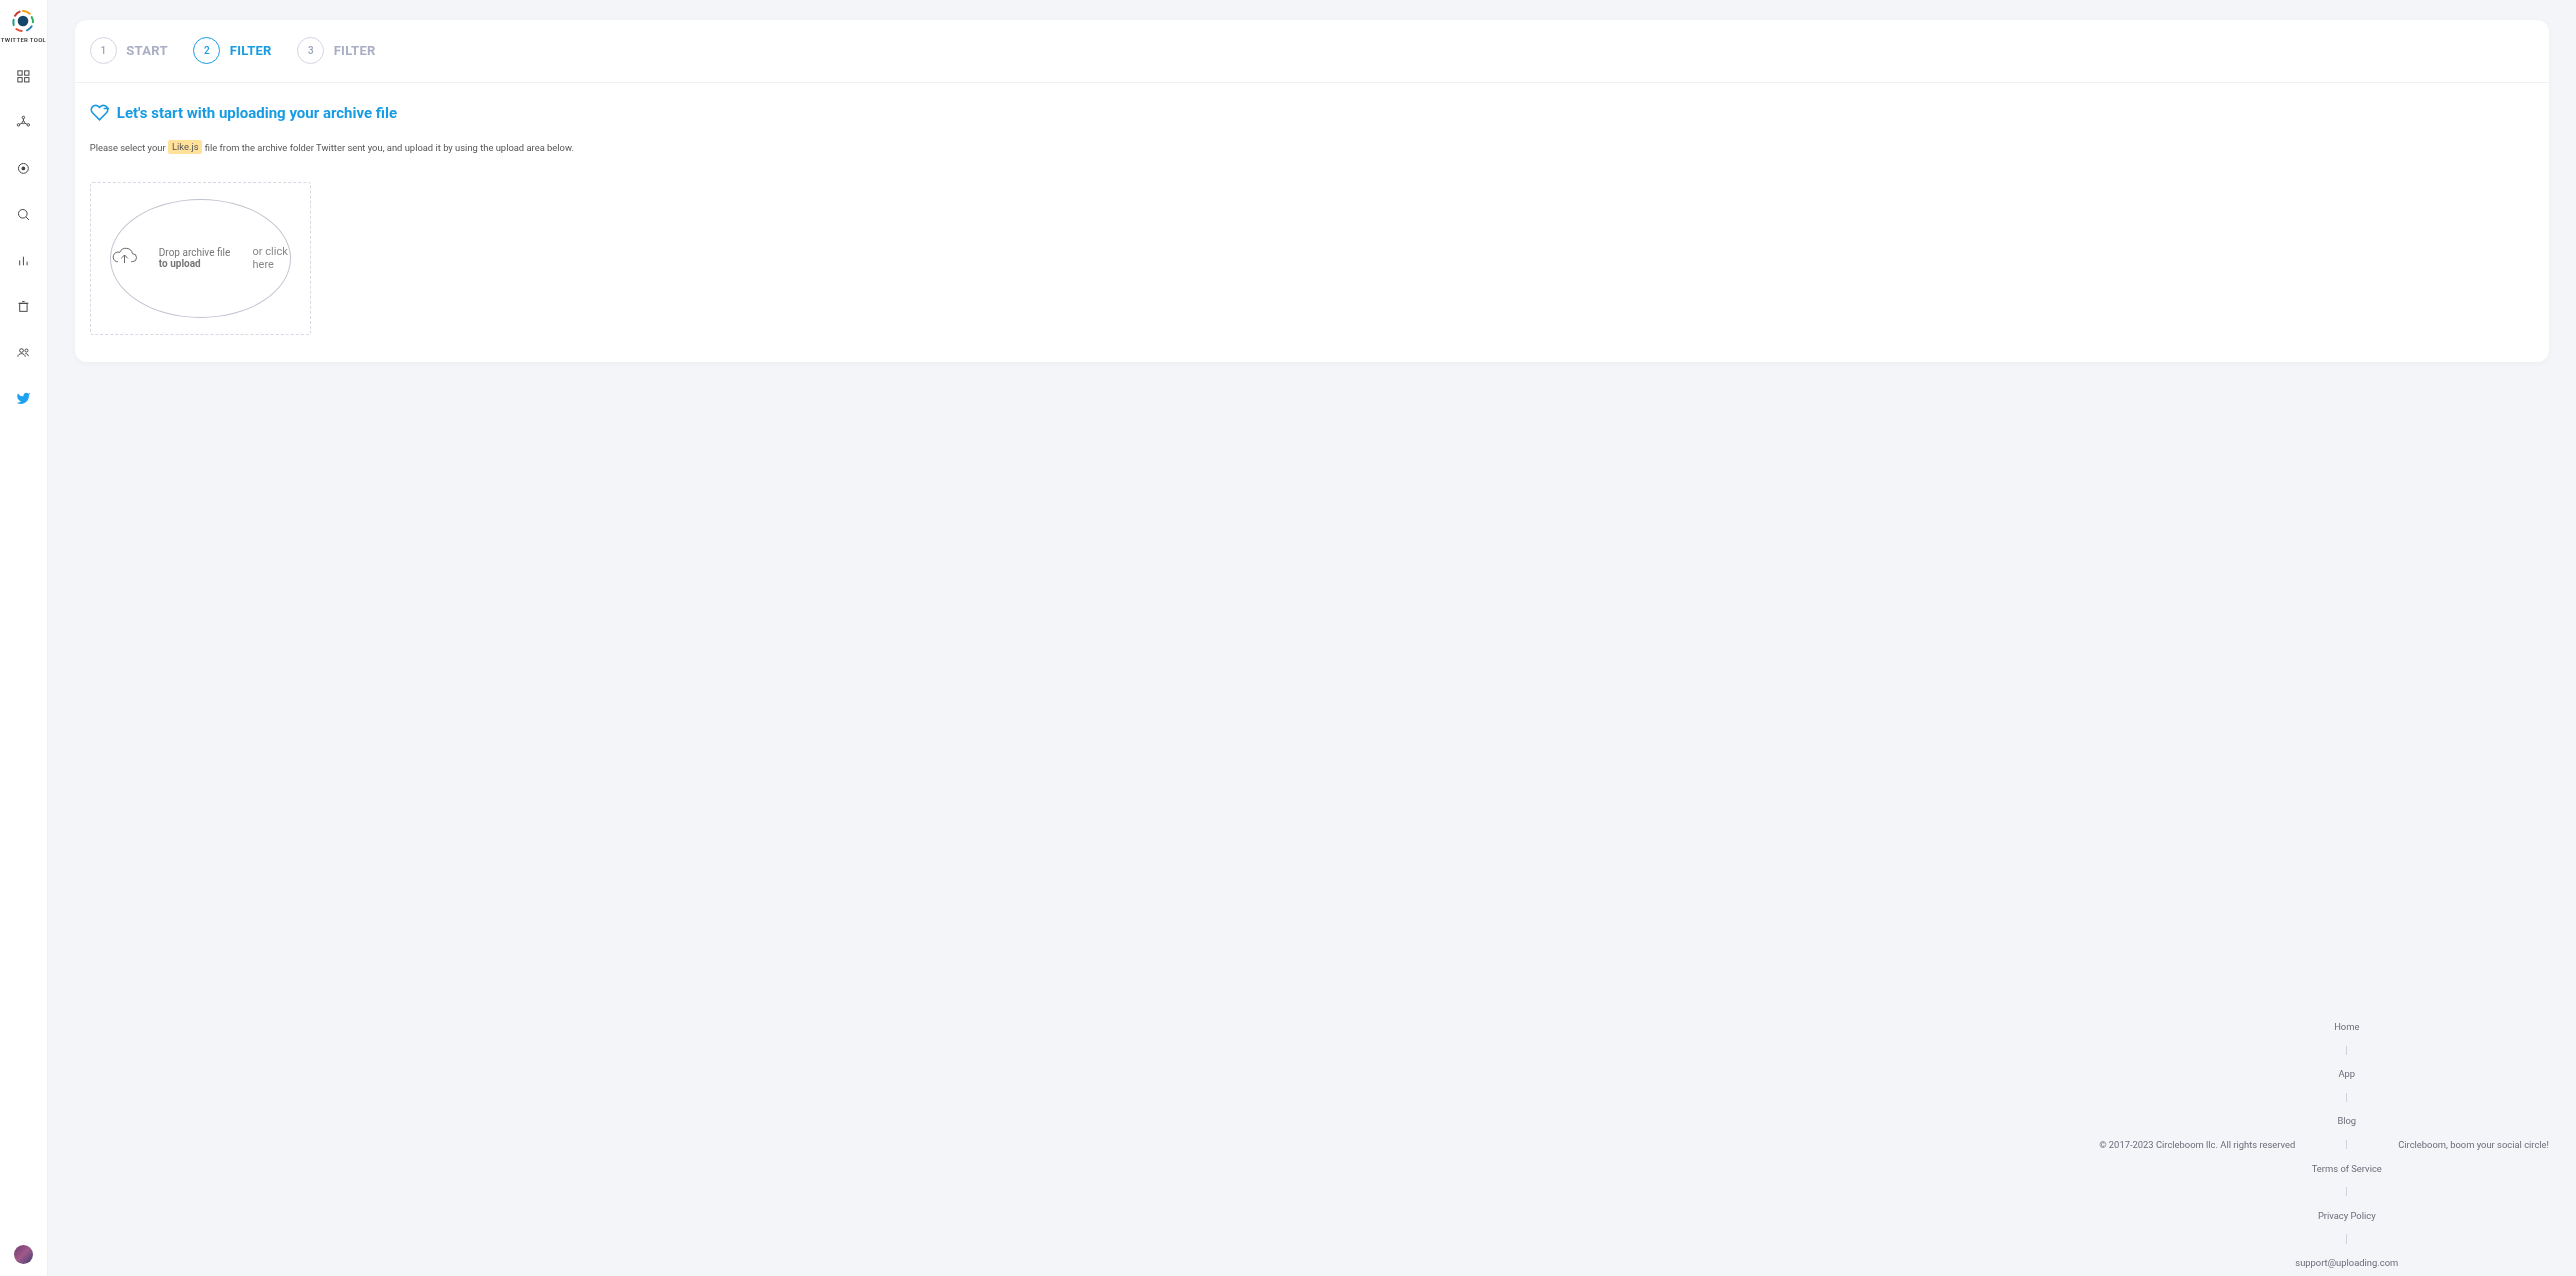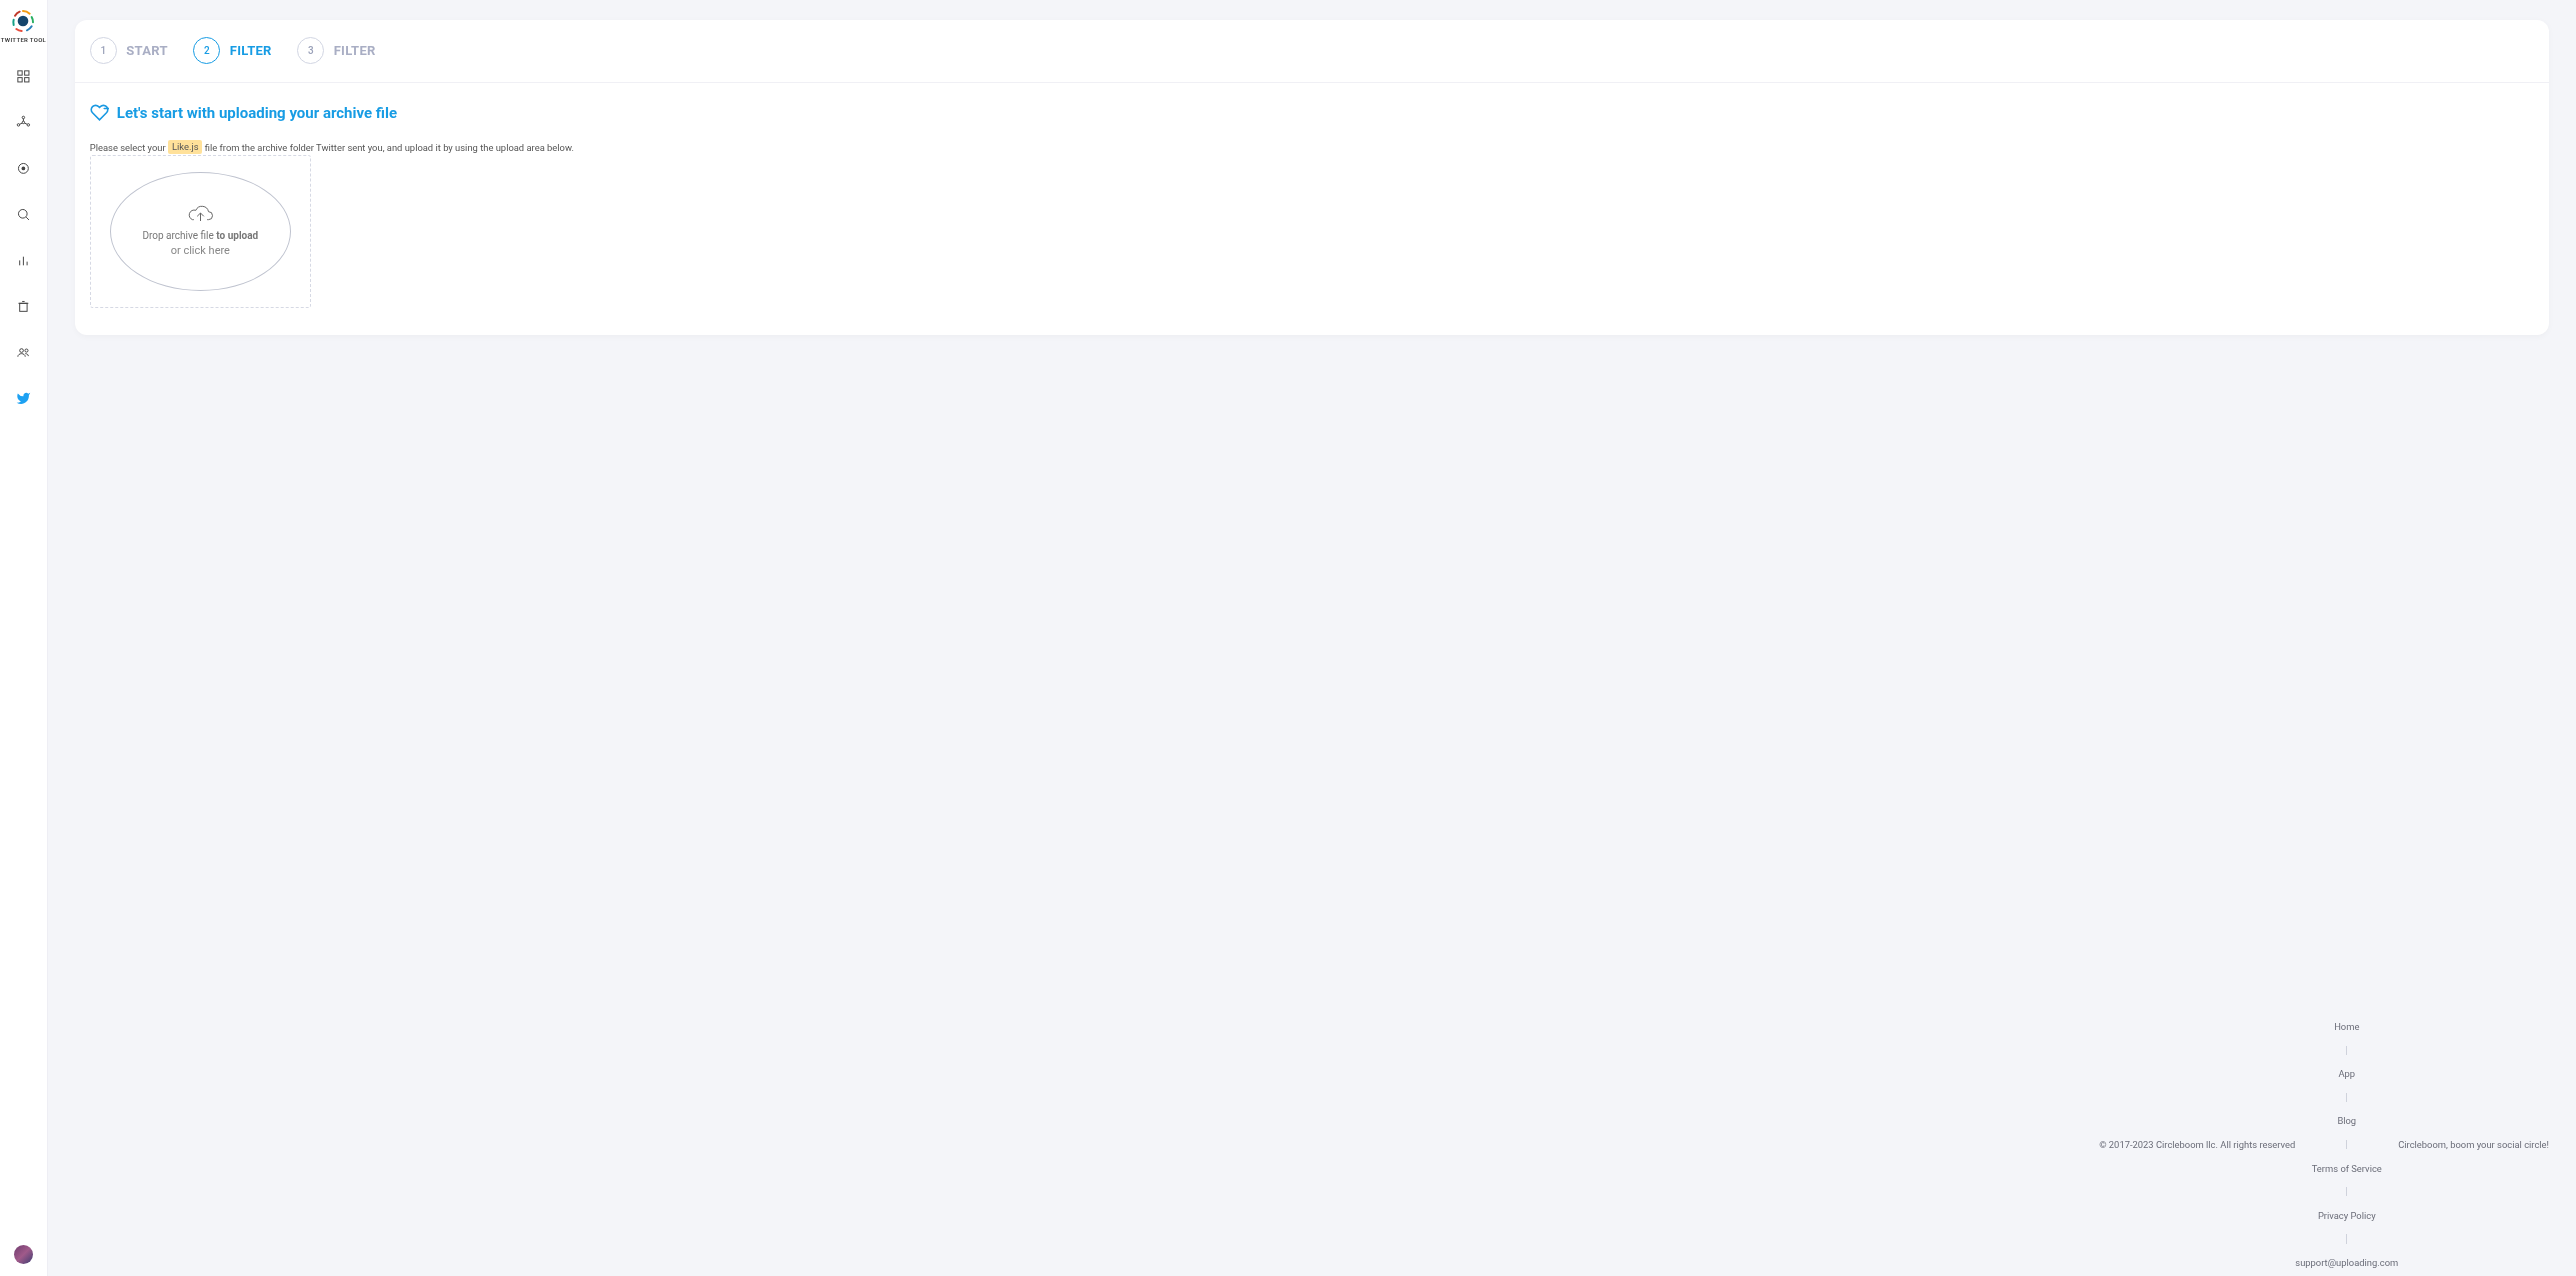--- a/index.html
+++ b/index.html
@@ -57,37 +57,37 @@
   }
   .step-label { font-weight: 700; color: #a9aec4; letter-spacing: 0.3px; font-size: 13px; }
   .step.active .step-circle { border-color: #179ce4; color: #179ce4; }
   .step.active .step-label { color: #179ce4; }
 
   
   .card-body { padding: 20px 14.8px 27px 14.8px; }
   .title-row { display: flex; align-items: center; gap: 8px; margin-bottom: 16px; }
   .heart-icon svg { width: 19px; height: 19px; stroke: #1a99e2; fill: none; stroke-width: 2; }
   .page-title { font-size: 15px; font-weight: 700; color: #179ce4; }
-  .description { color: #555; font-size: 9.4px; line-height: 1.6; }
+  .description { color: #555; font-size: 9.4px; margin-bottom: 27px; line-height: 1.6; }
   .file-pill { background: #ffe19a; padding: 1.3px 4px; border-radius: 2px; }
 
   
   .upload-box {
     width: 221px; height: 153px;
     border: 0.7px dashed #d6d9e4;
     border-radius: 2.7px;
     display: flex; align-items: center; justify-content: center;
     cursor: pointer;
   }
   .upload-oval {
     width: 181px; height: 119px;
     border: 0.7px solid #bfc3cf;
     border-radius: 50%;
-    display: flex; flex-direction: column; align-items: center; justify-content: center;
-    gap: 3px;
+    display: flex; flex-direction: row; align-items: center; justify-content: center;
+    gap: 21px;
   }
   .cloud-icon svg { width: 27px; height: 20px; stroke: #666; fill: none; stroke-width: 1.5; }
   .upload-line1 { color: #777; font-size: 10px; }
   .upload-line1 .bold { font-weight: 700; }
   .upload-sub { color: #888; font-size: 11px; }
 
   
   .footer {
     margin-top: auto;
     padding: 12px 0 8px 0;

